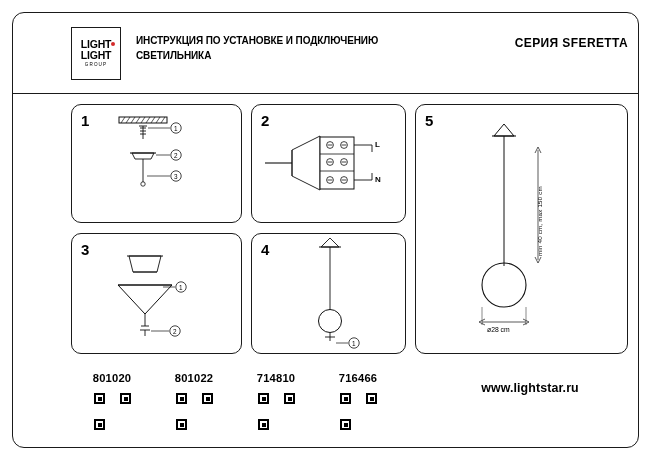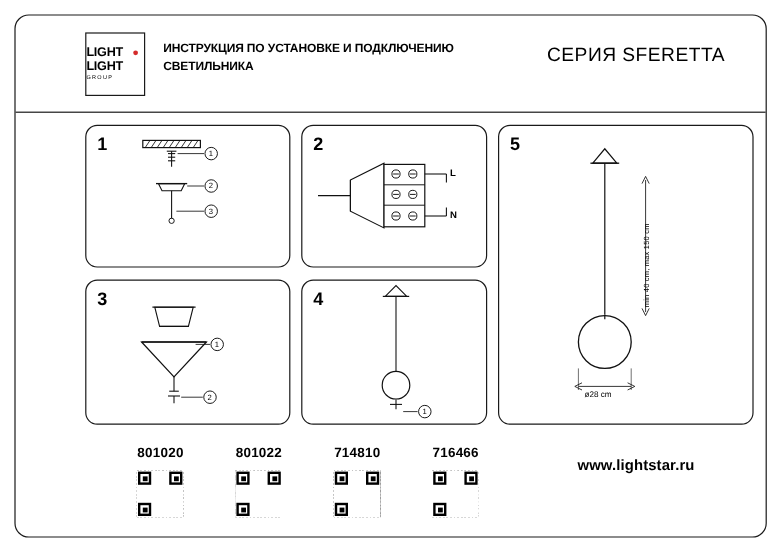--- a/index.html
+++ b/index.html
@@ -39,21 +39,21 @@
     width: 50px;
     height: 53px;
     border: 1px solid #1a1a1a;
     box-sizing: border-box;
   }
   .logo-inner {
     position: absolute;
     left: 0; top: 0; right: 0; bottom: 0;
     display: flex;
     flex-direction: column;
-    align-items: flex-start;
+    align-items: center;
     justify-content: center;
     line-height: 1.02;
   }
   .logo-l1, .logo-l2 {
     font-size: 10.5px;
     font-weight: bold;
     letter-spacing: -0.2px;
   }
   .logo-l3 {
     font-size: 4.6px;
@@ -79,24 +79,24 @@
     font-weight: bold;
     line-height: 1.52;
     letter-spacing: -0.1px;
   }
 
   .series {
     position: absolute;
     left: 432px;
     top: 33px;
     width: 196px;
-    font-size: 16px;
-    font-weight: normal;
+    font-size: 12px;
+    font-weight: bold;
     line-height: 1.78;
-    text-align: center;
+    text-align: right;
     letter-spacing: 0.4px;
   }
 
   .header-rule {
     position: absolute;
     left: 13px;
     top: 93px;
     width: 625px;
     height: 1px;
     background: #1a1a1a;
@@ -134,21 +134,21 @@
     left: 71px;
     top: 372px;
     width: 330px;
     display: flex;
     gap: 0;
   }
   .code-cell {
     width: 82px;
     display: flex;
     flex-direction: column;
-    align-items: flex-end;
+    align-items: center;
   }
   .code-label {
     font-size: 11.2px;
     font-weight: bold;
     letter-spacing: 0.2px;
   }
   .qr {
     margin-top: 8px;
     width: 39px;
     height: 39px;

